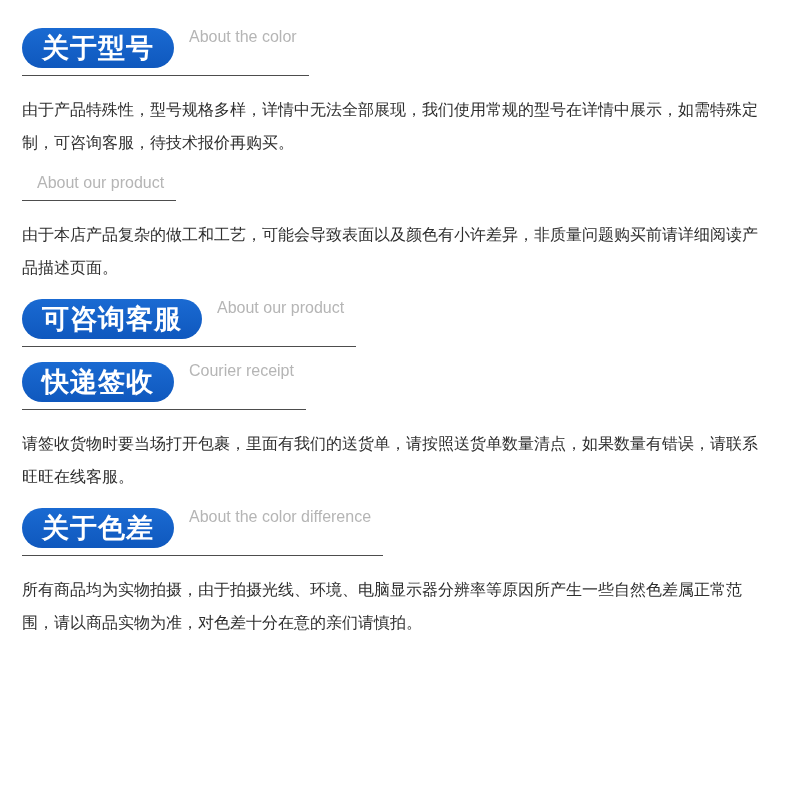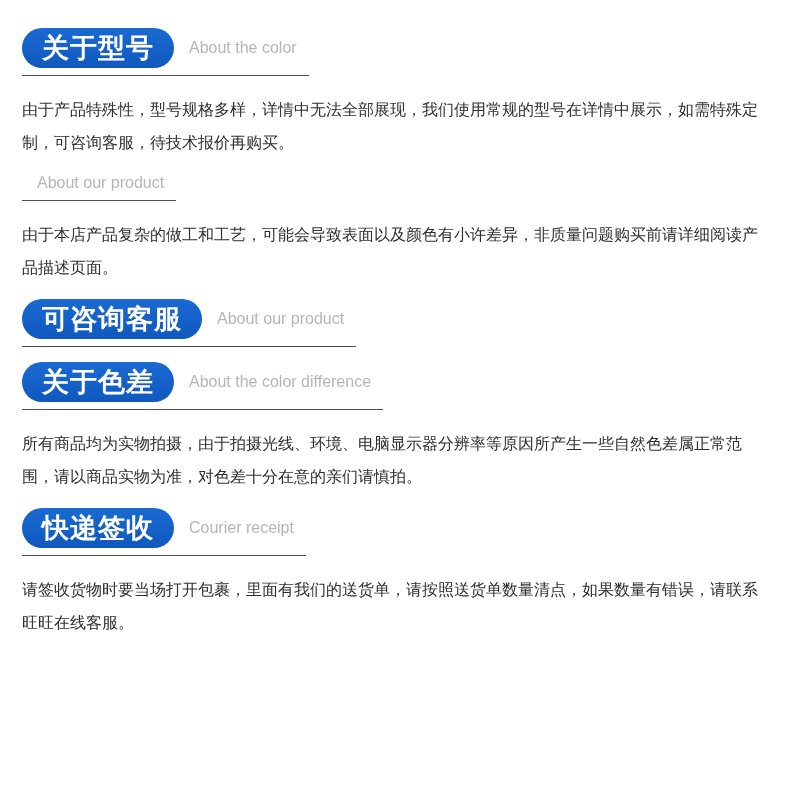--- a/index.html
+++ b/index.html
@@ -14,21 +14,21 @@
     box-sizing: border-box;
     padding: 28px 21px 30px 22px;
     background: #ffffff;
     overflow: hidden;
   }
   .info-section {
     margin-bottom: 15px;
   }
   .section-header {
     display: inline-flex;
-    align-items: center;
+    align-items: flex-start;
     border-bottom: 1px solid #4d4d4d;
     padding: 0 12px 7px 0;
   }
   .badge {
     background: linear-gradient(180deg, #1a6ad2 0%, #0f58be 100%);
     color: #ffffff;
     font-size: 27px;
     font-weight: bold;
     height: 40px;
     line-height: 40px;
@@ -81,30 +81,30 @@
       <div class="badge">
         <span class="badge-label">可咨询客服</span>
       </div>
       <div class="subtitle">About our product</div>
     </div>
   </section>
 
   <section class="info-section">
     <div class="section-header">
       <div class="badge">
+        <span class="badge-label">快递签收</span>
+      </div>
+      <div class="subtitle">Courier receipt</div>
+    </div>
+    <p class="body-text">请签收货物时要当场打开包裹，里面有我们的送货单，请按照送货单数量清点，如果数量有错误，请联系旺旺在线客服。</p>
+  </section>
+
+  <section class="info-section">
+    <div class="section-header">
+      <div class="badge">
         <span class="badge-label">关于色差</span>
       </div>
       <div class="subtitle">About the color difference</div>
     </div>
     <p class="body-text">所有商品均为实物拍摄，由于拍摄光线、环境、电脑显示器分辨率等原因所产生一些自然色差属正常范围，请以商品实物为准，对色差十分在意的亲们请慎拍。</p>
   </section>
-
-  <section class="info-section">
-    <div class="section-header">
-      <div class="badge">
-        <span class="badge-label">快递签收</span>
-      </div>
-      <div class="subtitle">Courier receipt</div>
-    </div>
-    <p class="body-text">请签收货物时要当场打开包裹，里面有我们的送货单，请按照送货单数量清点，如果数量有错误，请联系旺旺在线客服。</p>
-  </section>
 </div>
 </div>
 
 </body></html>

